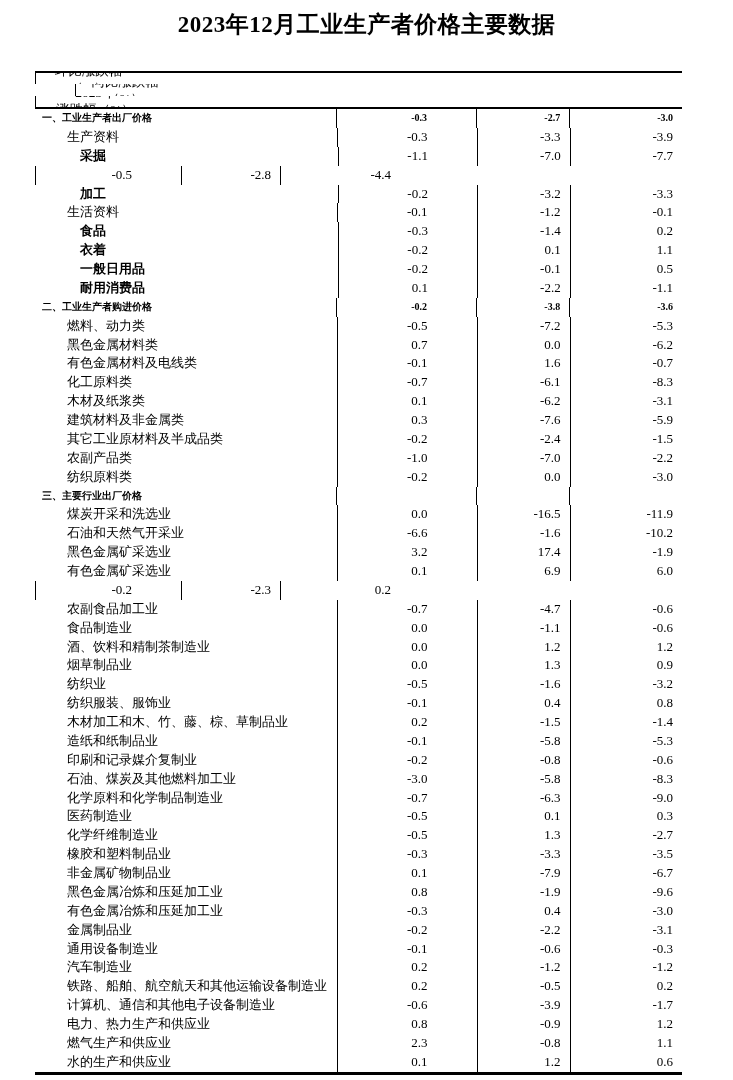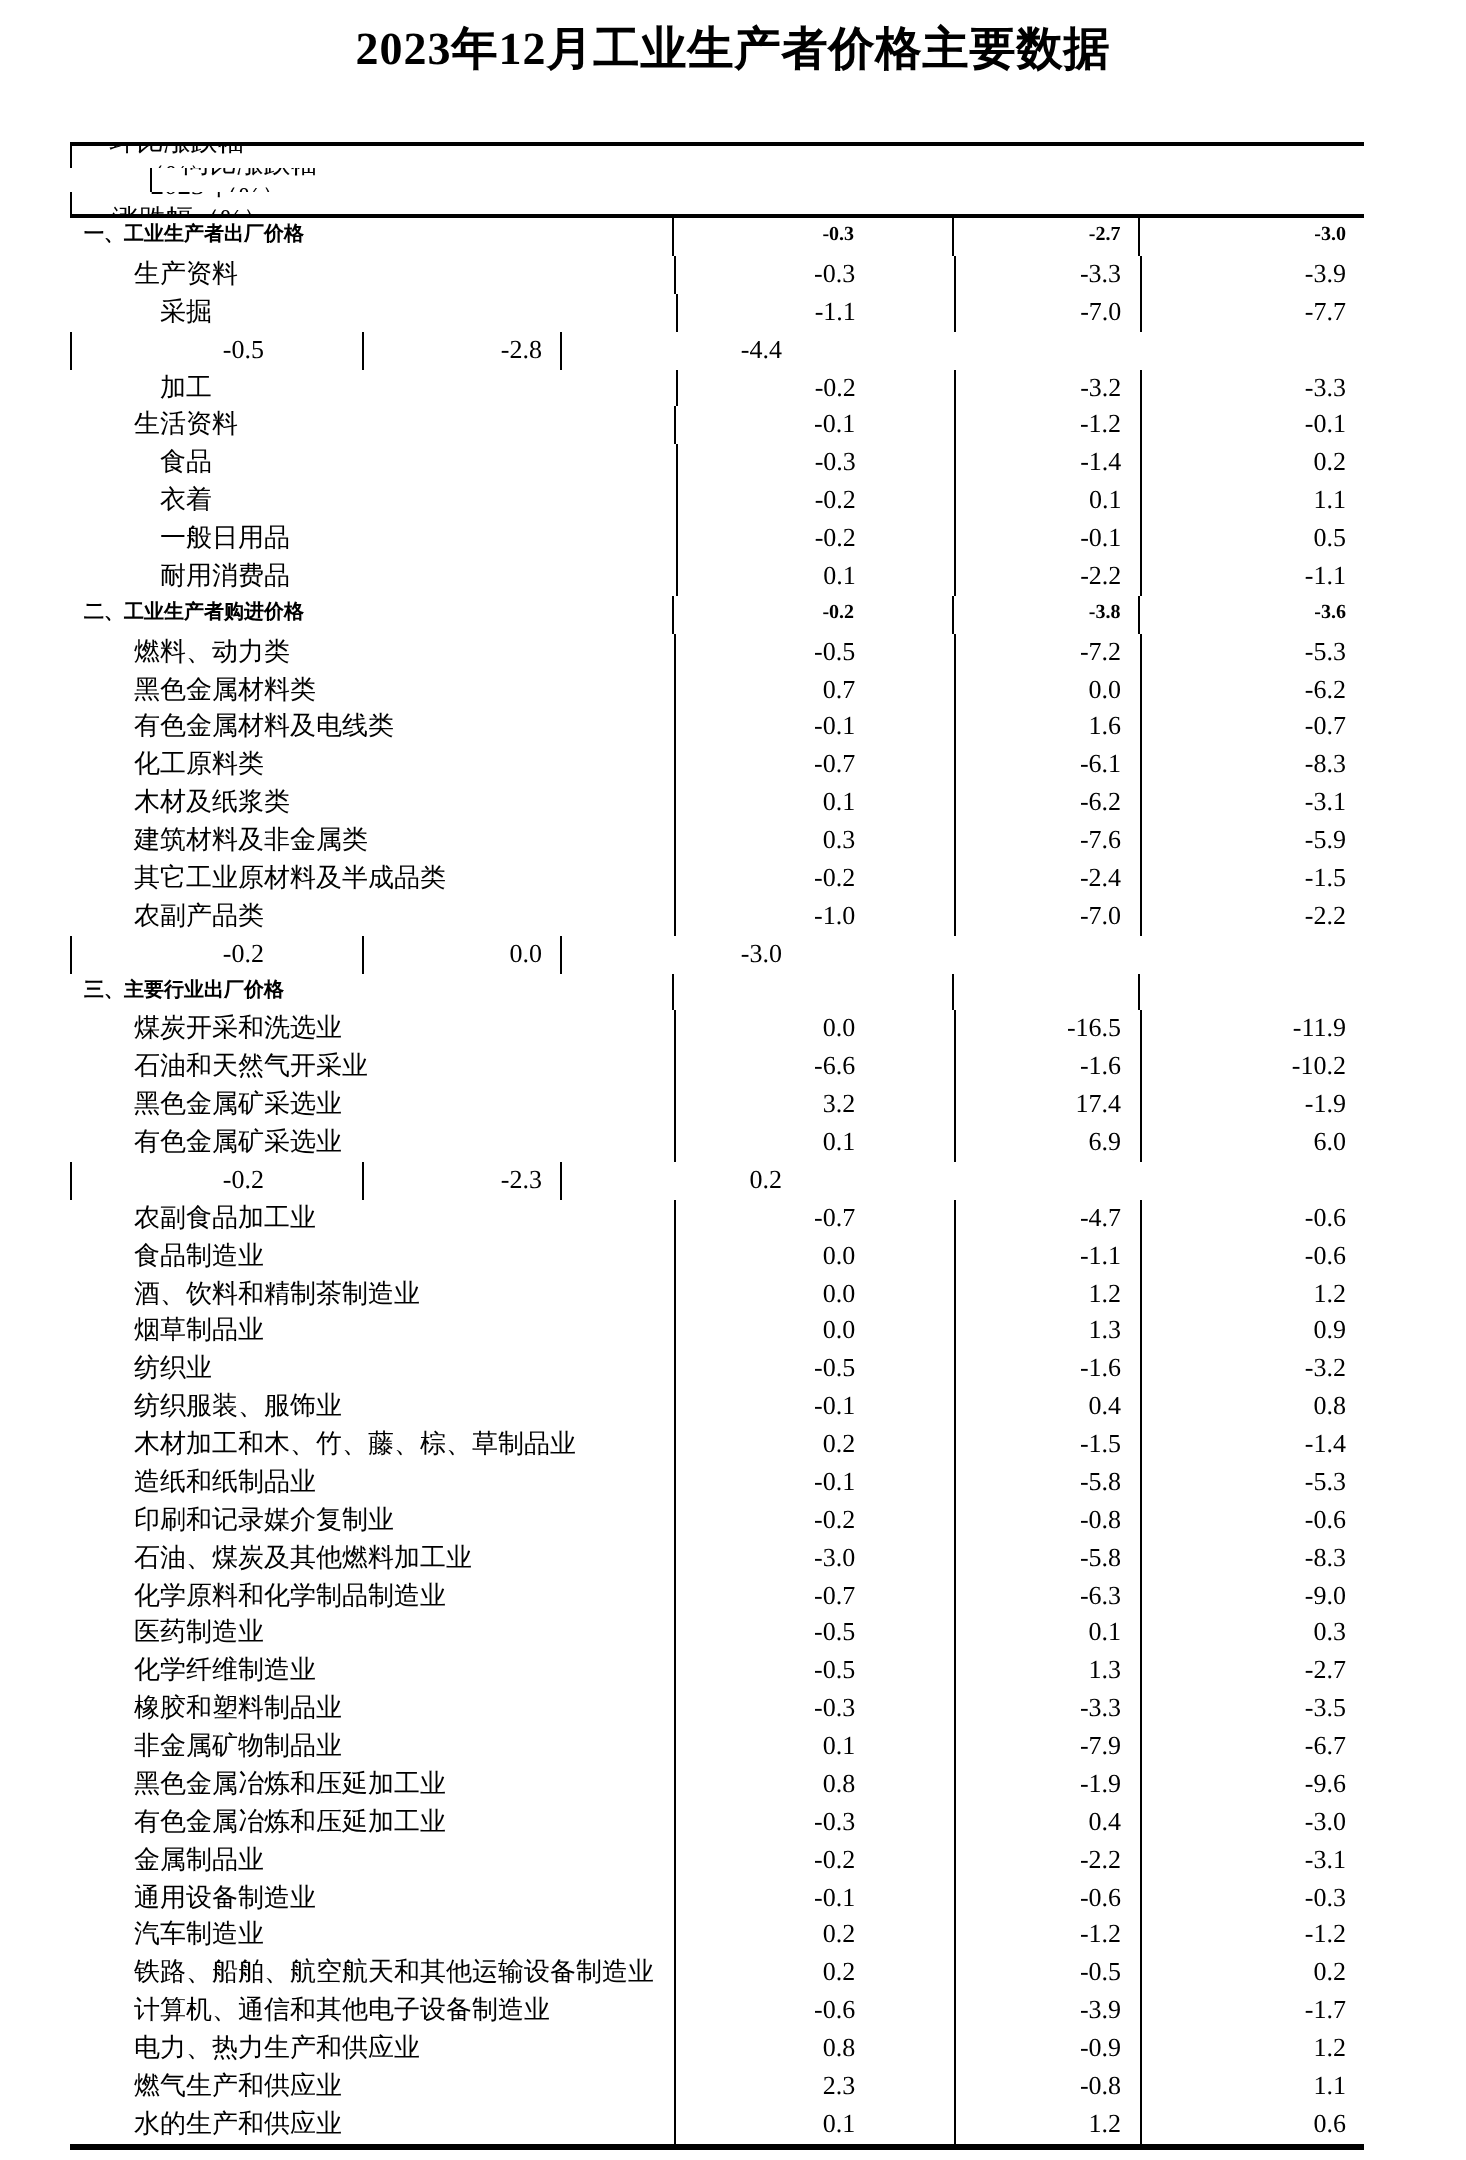--- a/index.html
+++ b/index.html
@@ -25,21 +25,21 @@
   .row { display:flex; height:18.88px; }
   .cell { overflow:hidden; white-space:nowrap; }
   .c0 { width:322px; }
   .c1 { width:106px; border-left:1px solid #000; }
   .c2 { width:99px;  border-left:1px solid #000;margin-left:40px; }
   .c3 { width:120px; border-left:1px solid #000;align-items:center; }
   .label { font-size:13px; line-height:18.88px; }
   .val   { font-size:13px; line-height:18.88px; text-align:right; padding-right:9px; }
   .ind0 { padding-left:7px; }
   .ind1 { padding-left:32px; }
-  .ind2 { padding-left:45px; }
+  .ind2 { padding-left:45px;font-weight:bold; }
   .bold .label, .bold .val { font-weight:bold; font-size:10px; }
 </style>
 </head>
 <body>
 
 <div class="page-title">2023年12月工业生产者价格主要数据</div>
 
 <div class="price-table">
   <div class="thead">
     <div class="cell c0"></div>
@@ -183,20 +183,21 @@
   </div>
 
   <div class="row">
     <div class="cell c0 label ind1">农副产品类</div>
     <div class="cell c1 val">-1.0</div>
     <div class="cell c2 val">-7.0</div>
     <div class="cell c3 val">-2.2</div>
   </div>
 
   <div class="row">
+    <div class="cell c0 label ind1">纺织原料类</div>
     <div class="cell c1 val">-0.2</div>
     <div class="cell c2 val">0.0</div>
     <div class="cell c3 val">-3.0</div>
   </div>
 
   <div class="row bold">
     <div class="cell c0 label ind0">三、主要行业出厂价格</div>
     <div class="cell c1 val"></div>
     <div class="cell c2 val"></div>
     <div class="cell c3 val"></div>

